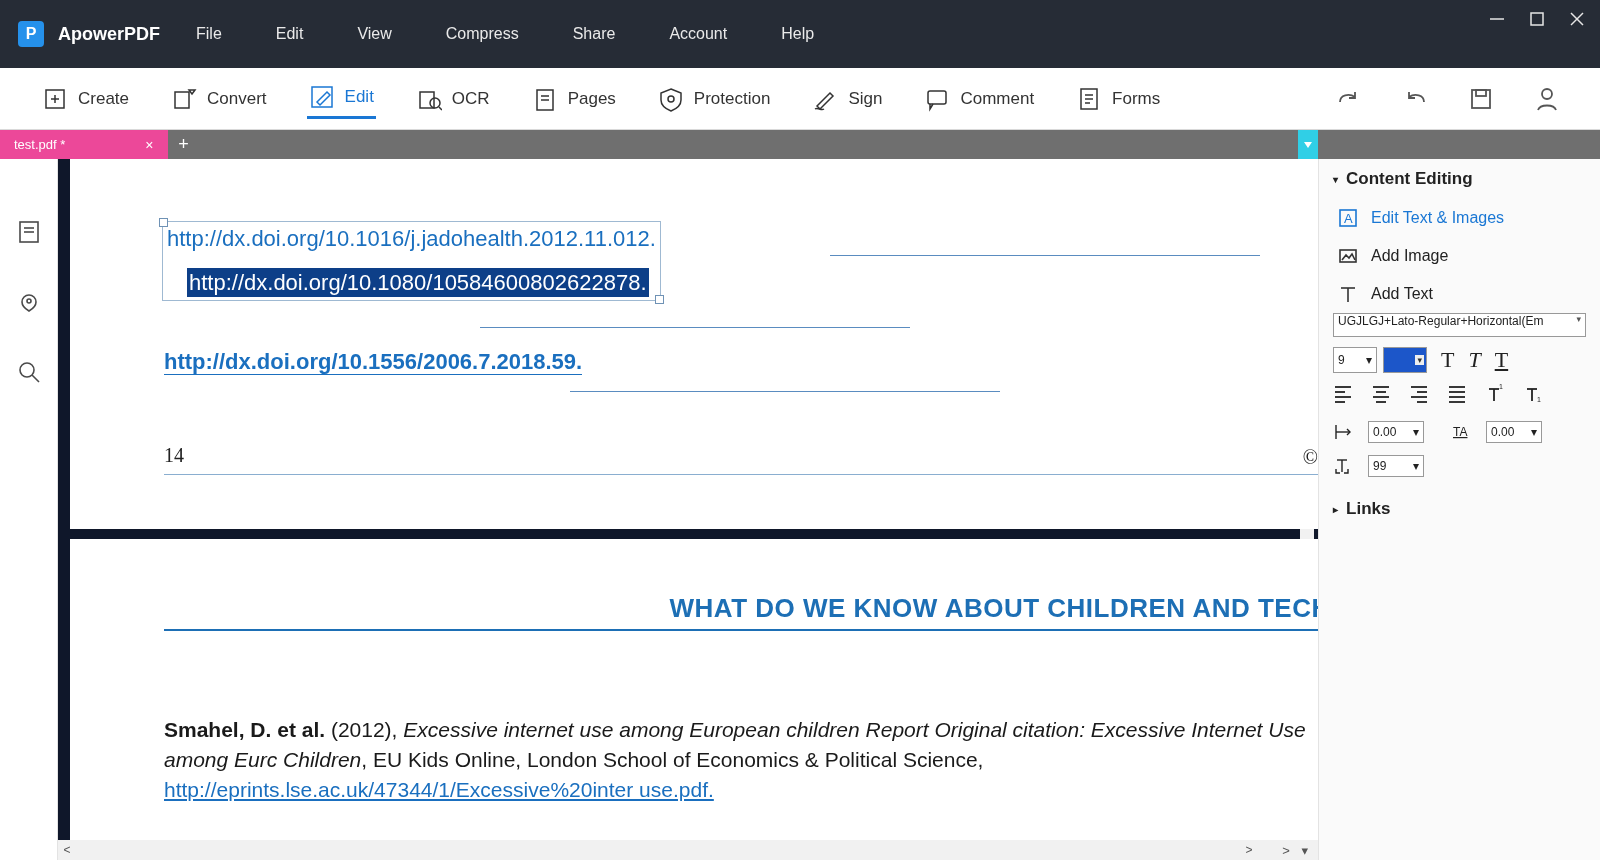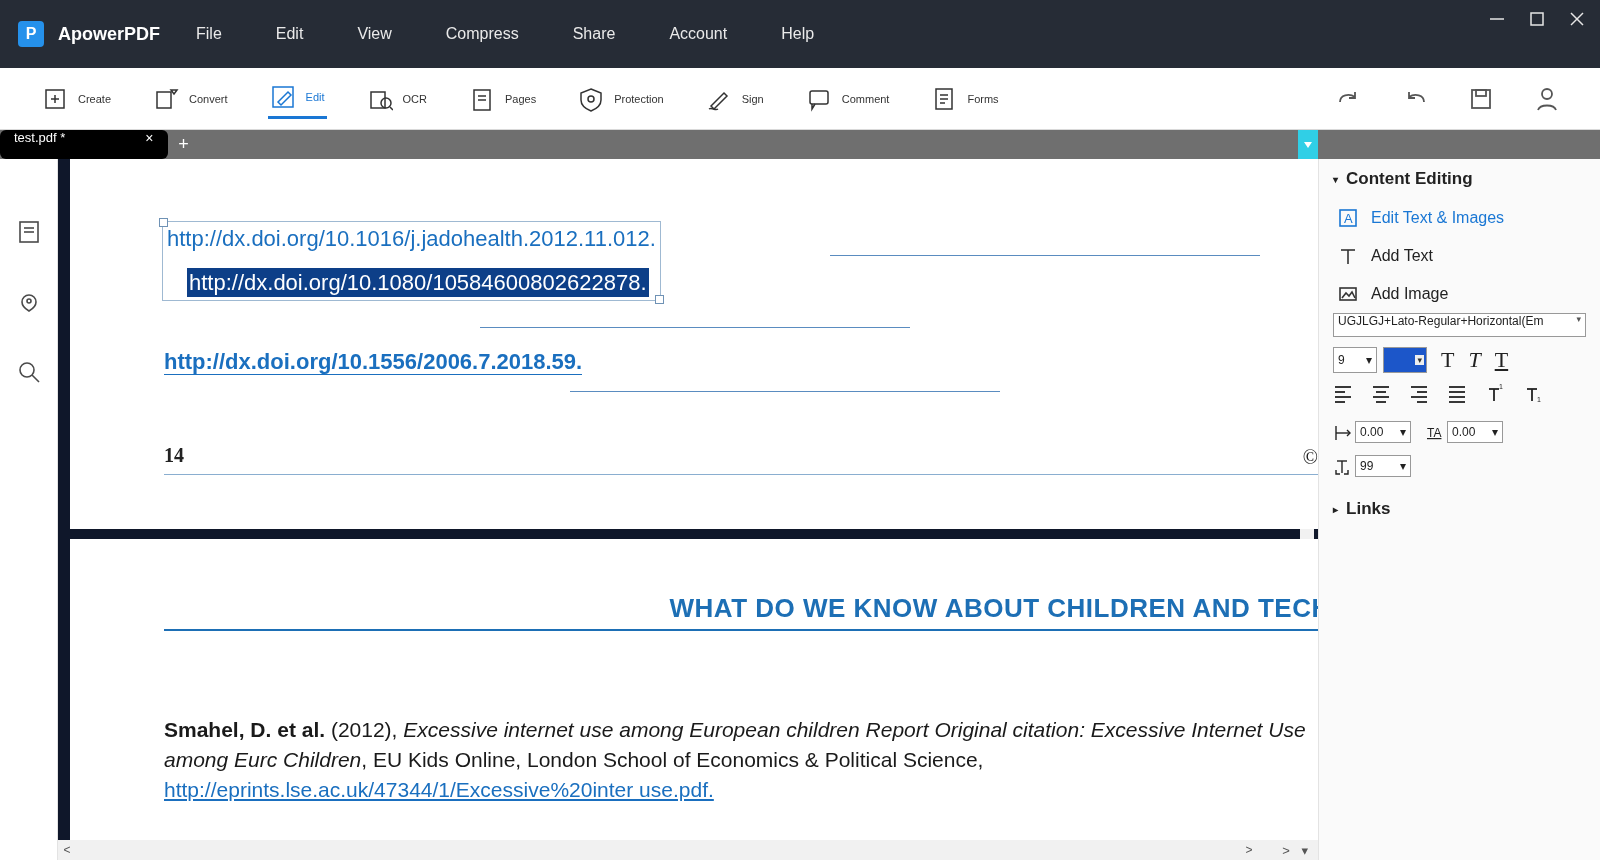--- a/index.html
+++ b/index.html
@@ -9,31 +9,31 @@
 .titlebar { height: 68px; background: #262c36; display: flex; align-items: center; color: #fff; padding: 0 18px; position: relative; }
 .app-logo { width: 26px; height: 26px; background:#2591eb; border-radius:4px; display:flex; align-items:center; justify-content:center; font-weight:700; font-size:16px; color:#fff; margin-right:14px; }
 .app-name { font-weight:700; font-size:18px; margin-right:36px; }
 .menu-items { display:flex; gap:54px; font-size:16px; color:#eaeaea; }
 .menu-items span { cursor:pointer; }
 .win-controls { position:absolute; right:14px; top:10px; display:flex; gap:22px; }
 .win-controls svg { width:18px; height:18px; stroke:#e6e6e6; stroke-width:1.5; fill:none; cursor:pointer; }
 
 
 .toolbar { height:62px; background:#fff; border-bottom:1px solid #d9d9d9; display:flex; align-items:center; padding:0 40px; gap:38px; position:relative; }
-.tool { display:flex; align-items:center; gap:10px; font-size:11px; color:#333; cursor:pointer; padding:6px 2px; }
+.tool { display:flex; align-items:center; gap:10px; font-size:17px; color:#333; cursor:pointer; padding:6px 2px; }
 .tool.active { color:#1a77d4; }
 .tool.active-underline { border-bottom:3px solid #1a77d4; }
 .tool svg { width:26px; height:26px; stroke:#333; stroke-width:1.5; fill:none; }
 .tool.active svg { stroke:#1a77d4; }
 .toolbar-right { position:absolute; right:40px; display:flex; gap:40px; }
 .toolbar-right svg { width:26px; height:26px; stroke:#555; stroke-width:1.8; fill:none; cursor:pointer; }
 
 
 .tabstrip { height:29px; background:#6f6f6f; display:flex; align-items:stretch; position:relative; }
-.doc-tab { background:#000000; color:#fff; font-size:13px; display:flex; align-items:flex-start; padding:0 14px 0 14px; gap:80px; font-family: Consolas, monospace; border-radius: 6px; }
+.doc-tab { background:#ec4899; color:#fff; font-size:13px; display:flex; align-items:center; padding:0 14px 0 14px; gap:80px; font-family: Consolas, monospace; }
 .doc-tab .close { font-size:14px; cursor:pointer; }
 .new-tab { width:32px; display:flex; align-items:center; justify-content:center; color:#fff; font-size:18px; cursor:pointer; }
 .tabstrip-drop { position:absolute; right:282px; top:0; width:20px; height:29px; background:#30cfe6; display:flex; align-items:center; justify-content:center; }
 .tabstrip-drop::after{ content:""; border-left:4px solid transparent; border-right:4px solid transparent; border-top:6px solid #fff;}
 
 
 .main { display:flex; height:calc(860px - 68px - 62px - 29px); }
 .left-rail { width:58px; border-right:1px solid #e3e3e3; display:flex; flex-direction:column; align-items:center; padding-top:60px; gap:44px; }
 .left-rail svg { width:26px; height:26px; stroke:#4a4a4a; stroke-width:1.6; fill:none; cursor:pointer; }
 
@@ -51,21 +51,21 @@
 .page2 { left:12px; top:380px; width:1260px; height:420px; }
 
 .link-line { position:absolute; color:#1a6fbf; font-family: Georgia, 'Times New Roman', serif; font-size:22px; }
 .url-sel-box { border:1px solid #9fb9d2; padding:4px 4px; }
 .sel-handles::before, .sel-handles::after { content:""; position:absolute; width:7px; height:7px; border:1px solid #6f92b5; background:#fff; }
 .sel-handles::before{ left:-4px; top:-4px;} .sel-handles::after{ right:-4px; bottom:-4px;}
 .highlighted { background:#0d3f88; color:#fff; padding:2px 2px;margin-left:20px; }
 .plain-link { color:#1a6fbf; border-bottom:1px solid #1a6fbf; }
 .hr-blue { position:absolute; height:1px; background:#5a8cc0; }
 
-.page-num { position:absolute; left:94px; bottom:62px; font-size:20px; font-weight:700; font-family:Georgia,serf; color:#222; }
+.page-num { position:absolute; left:94px; bottom:62px; font-size:20px; font-weight:400; font-family:Georgia,serf; color:#222; }
 .copyright { position:absolute; right:-14px; bottom:60px; font-size:20px; font-family:Georgia,serif; color:#222; }
 .footer-rule { position:absolute; left:94px; right:-14px; bottom:54px; height:1px; background:#8aaed0;}
 
 .p2-heading { position:absolute; right:-20px; top:54px; font-size:26px; font-weight:700; color:#1d6fb5; font-family:Arial, sans-serif; letter-spacing:0.5px; white-space:nowrap;}
 .p2-rule { position:absolute; left:94px; right:-20px; top:90px; height:2px; background:#1d6fb5;}
 .p2-body { position:absolute; left:94px; right:-24px; top:176px; font-family:Georgia,'Times New Roman',serif; font-size:21px; line-height:30px; color:#1a1a1a; }
 .p2-body .auth { font-weight:700; }
 .p2-body .ital { font-style:italic; }
 .p2-body a { color:#1a6fbf; text-decoration:underline; }
 
@@ -83,21 +83,21 @@
 .rp-select .caret{ font-size:9px; color:#555;}
 .size-box{ width:44px; height:26px; border:1px solid #999; background:#fff; font-size:12px; display:flex; align-items:center; justify-content:space-between; padding:0 4px; cursor:pointer;}
 .color-box{ width:44px; height:26px; border:1px solid #999; background:#1c56c9; display:flex; align-items:center; justify-content:flex-end; padding-right:2px; cursor:pointer;}
 .color-box .caret{ font-size:9px; color:#333; background:#eee; padding:0 2px;}
 .style-btns{ display:flex; gap:14px; margin-left:8px;}
 .style-btns span{ font-family:"Times New Roman",serif; font-size:22px; cursor:pointer; color:#222;}
 .style-btns span.italic{ font-style:italic;}
 .style-btns span.underline{ text-decoration:underline;}
 .align-row{ display:flex; gap:18px; margin:10px 0 18px;}
 .align-row svg{ width:20px; height:20px; stroke:#222; stroke-width:1.8; fill:none; cursor:pointer;}
-.spacing-row{ display:flex; align-items:flex-end; gap:2px; margin-bottom:12px;}
+.spacing-row{ display:flex; align-items:center; gap:15px; margin-bottom:12px;}
 .spacing-row .mini-input{ width:56px; height:22px; border:1px solid #999; background:#fff; font-size:12px; display:flex; align-items:center; justify-content:space-between; padding:0 4px; cursor:pointer;}
 .spacing-row svg{ width:20px; height:20px; stroke:#222; stroke-width:1.4; fill:none;}
 </style>
 </head>
 <body>
 
 <div class="titlebar">
   <div class="app-logo">P</div>
   <div class="app-name">ApowerPDF</div>
   <div class="menu-items">
@@ -280,31 +280,31 @@
 
     <div class="rp-item active">
       <svg>
           <rect x="3" y="3" width="16" height="16"></rect>
           <text x="7" y="16" font-size="13" fill="#1a77d4" stroke="none">A</text>
         </svg>
       <span>Edit Text &amp; Images</span>
     </div>
     <div class="rp-item">
       <svg>
+          <rect x="3" y="5" width="16" height="12"></rect>
+          <path d="M5 15 l4 -5 3 3 3 -4 3 6"></path>
+        </svg>
+      <span>Add Image</span>
+    </div>
+    <div class="rp-item">
+      <svg>
           <line x1="4" y1="5" x2="18" y2="5"></line>
           <line x1="11" y1="5" x2="11" y2="19"></line>
         </svg>
       <span>Add Text</span>
-    </div>
-    <div class="rp-item">
-      <svg>
-          <rect x="3" y="5" width="16" height="12"></rect>
-          <path d="M5 15 l4 -5 3 3 3 -4 3 6"></path>
-        </svg>
-      <span>Add Image</span>
     </div>
 
 
     <div class="rp-row">
       <div class="rp-select">
           <span>UGJLGJ+Lato-Regular+Horizontal(Em</span>
           <span class="caret">▾</span>
         </div>
     </div>
 

